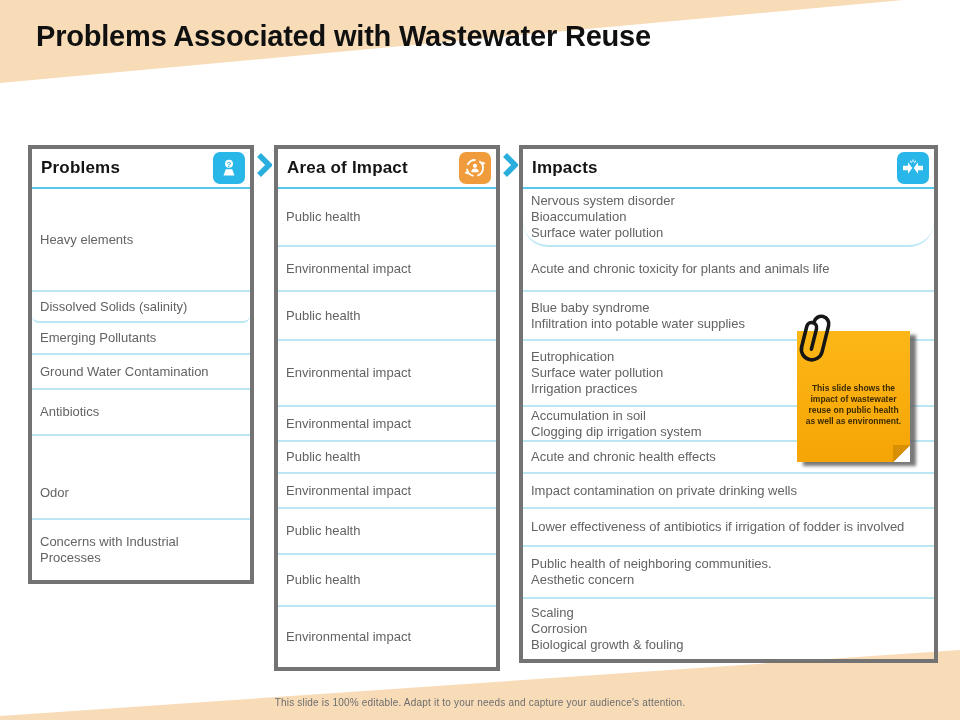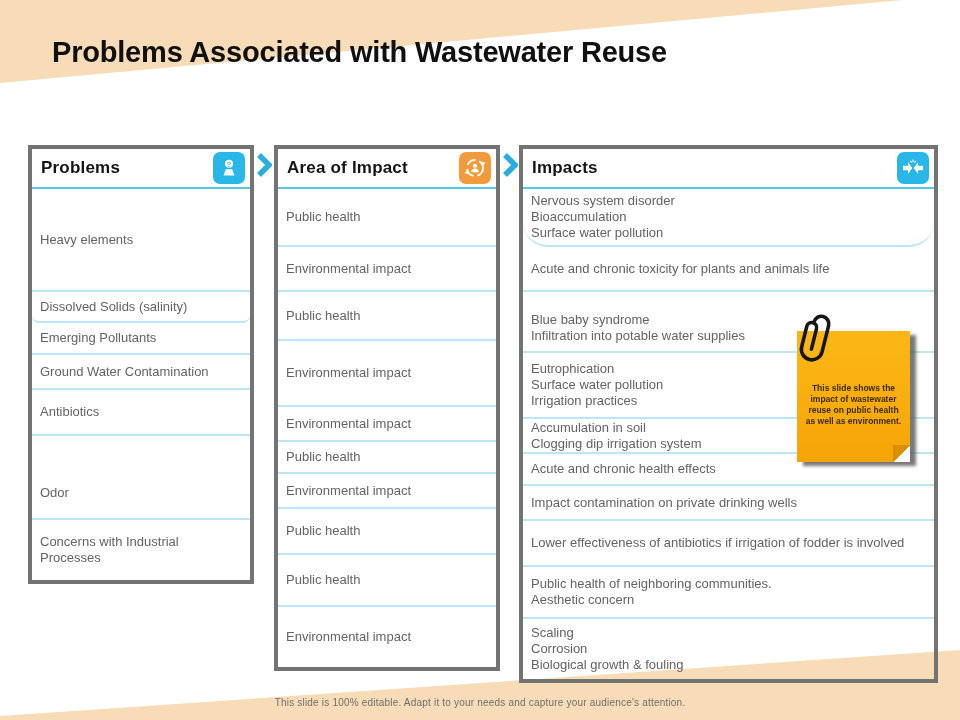--- a/index.html
+++ b/index.html
@@ -6,21 +6,21 @@
   .slide{position:relative;width:960px;height:720px;background:#ffffff;overflow:hidden;
          font-family:"Liberation Sans",sans-serif;}
 
   
   .band-top{position:absolute;left:0;top:0;width:960px;height:100px;background:#f8dcb8;
             clip-path:polygon(0 0,903px 0,0 83px);}
   .band-bottom{position:absolute;left:0;top:640px;width:960px;height:80px;background:#f8dcb8;
             clip-path:polygon(0 76px,960px 10px,960px 80px,0 80px);}
 
   
-  .title{position:absolute;left:36px;top:20px;margin:16px;font-size:29px;font-weight:700;
+  .title{position:absolute;left:36px;top:20px;margin:0;font-size:29px;font-weight:700;
          color:#101010;letter-spacing:-0.2px;text-align:right;}
 
   
   .col{position:absolute;top:145px;border:4px solid #737373;box-sizing:border-box;background:transparent;}
   .col-header{height:40px;border-bottom:2px solid #58c9ec;box-sizing:border-box;
               display:flex;align-items:center;position:relative;background:#fff;}
   .hlabel{font-size:17px;font-weight:700;color:#141414;padding-left:9px;letter-spacing:0.2px;}
   .hicon{position:absolute;right:5px;top:3px;width:32px;height:32px;border-radius:7px;
          display:flex;align-items:center;justify-content:center;}
   .hicon.blue{background:#29b6e8;}
@@ -167,40 +167,40 @@
     </div>
     <div class="rows" id="rows-impacts">
         <div class="cell" style="height: 58px; border-radius: 25px;">
           <div class="line">Nervous system disorder</div>
           <div class="line">Bioaccumulation</div>
           <div class="line">Surface water pollution</div>
         </div>
         <div class="cell" style="height: 45px;">
           <div class="line">Acute and chronic toxicity for plants and animals life</div>
         </div>
-        <div class="cell" style="height: 49px; margin-top: 12px;">
+        <div class="cell" style="height: 49px;">
           <div class="line">Blue baby syndrome</div>
           <div class="line">Infiltration into potable water supplies</div>
         </div>
         <div class="cell" style="height: 66px;">
           <div class="line">Eutrophication</div>
           <div class="line">Surface water pollution</div>
           <div class="line">Irrigation practices</div>
         </div>
         <div class="cell" style="height: 35px;">
           <div class="line">Accumulation in soil</div>
           <div class="line">Clogging dip irrigation system</div>
         </div>
         <div class="cell" style="height: 32px;">
           <div class="line">Acute and chronic health effects</div>
         </div>
         <div class="cell" style="height: 35px;">
           <div class="line">Impact contamination on private drinking wells</div>
         </div>
-        <div class="cell" style="height: 46px;">
+        <div class="cell" style="height: 38px;">
           <div class="line">Lower effectiveness of antibiotics if irrigation of fodder is involved</div>
         </div>
         <div class="cell" style="height: 52px;">
           <div class="line">Public health of neighboring communities.</div>
           <div class="line">Aesthetic concern</div>
         </div>
         <div class="cell last" style="height: 60px;">
           <div class="line">Scaling</div>
           <div class="line">Corrosion</div>
           <div class="line">Biological growth &amp; fouling</div>

